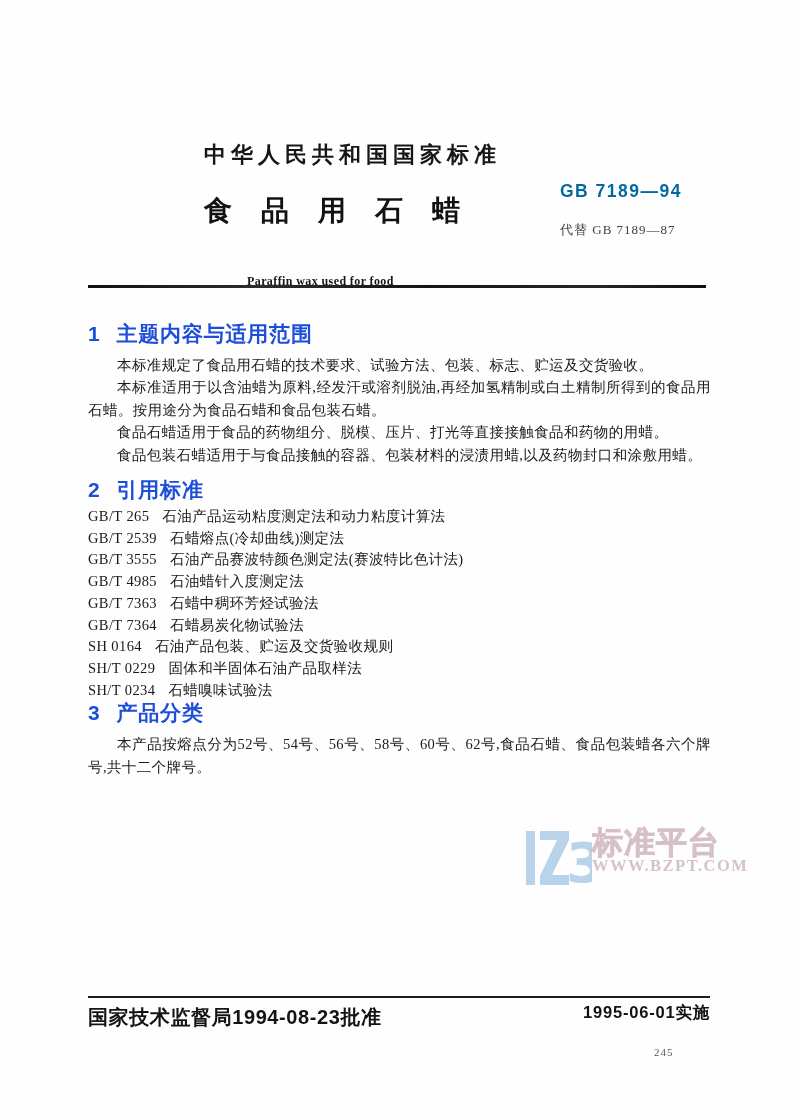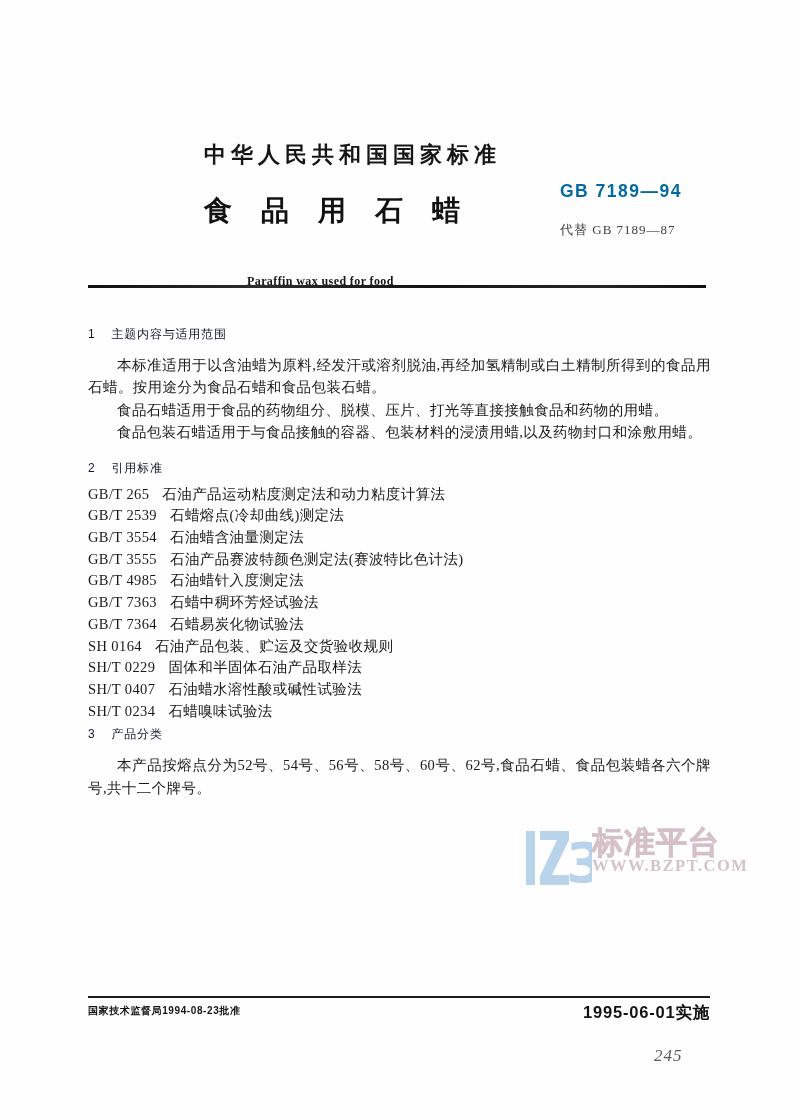--- a/index.html
+++ b/index.html
@@ -39,21 +39,21 @@
     top:285px; width:618px; height:2.5px;
     background:linear-gradient(90deg,#101010,#2e2e2e 28%,#141414 55%,#262626 82%,#101010);
   }
   .rule-bottom { top:996px; width:622px; height:2px; }
   
   .content {
     position:absolute; left:88px; top:324px; width:623px; z-index:2;
   }
   .sec-head {
     font-family:"Liberation Sans","DejaVu Sans",sans-serif;
-    font-size:12px; font-weight:400; color:#0f172a; line-height:20px;
+    font-size:21px; font-weight:700; color:#1d4ed8; line-height:20px;
     letter-spacing:0.8px;
   }
   .sec-num { margin-right:16px; }
   .paras { margin-top:10px; }
   .para {
     margin:0; text-indent:2em; font-size:14.5px; line-height:22.4px;
     text-align:justify; letter-spacing:0.4px; color:#1a1a1a; font-weight:500;
   }
   .sec2-head { margin-top:14px; }
   .refs { margin-top:6px; }
@@ -75,30 +75,30 @@
   .wm-url {
     position:absolute; left:592px; top:856px;
     font-family:"Liberation Serif","DejaVu Serif",serif;
     font-size:16.5px; font-weight:700; letter-spacing:1.5px;
     color:var(--wm-url,#d4c2cc); white-space:nowrap;
   }
   
   .footer-left {
     position:absolute; left:88px; top:1004px;
     font-family:"Liberation Sans","DejaVu Sans",sans-serif;
-    font-size:10px; font-weight:700; letter-spacing:0.6px; color:#141414;
+    font-size:20px; font-weight:700; letter-spacing:0.6px; color:#141414;
   }
   .footer-right {
     position:absolute; right:90px; top:1002px;
     font-family:"Liberation Sans","DejaVu Sans",sans-serif;
     font-size:16.5px; font-weight:700; letter-spacing:0.8px; color:#121212;
   }
   .page-number {
     position:absolute; left:654px; top:1046px;
-    font-size:17px; letter-spacing:1px; color:#5a5a5a;font-style:italic;
+    font-size:11px; letter-spacing:1px; color:#5a5a5a;
   }
 </style>
 </head>
 <body>
 
 <div class="page">
 
   <div class="std-org">中华人民共和国国家标准</div>
   <div class="std-code">GB 7189—94</div>
   <div class="doc-title">食品用石蜡</div>
@@ -118,20 +118,21 @@
     <div class="wm-url">WWW.BZPT.COM</div>
   </div>
 
   <div class="content">
 
     <div class="sec-head">
       <span class="sec-num">1</span><span class="sec-title">主题内容与适用范围</span>
     </div>
     <div class="paras">
 
+        <p class="para">本标准规定了食品用石蜡的技术要求、试验方法、包装、标志、贮运及交货验收。</p>
 
         <p class="para">本标准适用于以含油蜡为原料,经发汗或溶剂脱油,再经加氢精制或白土精制所得到的食品用石蜡。按用途分为食品石蜡和食品包装石蜡。</p>
 
         <p class="para">食品石蜡适用于食品的药物组分、脱模、压片、打光等直接接触食品和药物的用蜡。</p>
 
         <p class="para">食品包装石蜡适用于与食品接触的容器、包装材料的浸渍用蜡,以及药物封口和涂敷用蜡。</p>
       </div>
 
     <div class="sec-head sec2-head">
       <span class="sec-num">2</span><span class="sec-title">引用标准</span>
@@ -140,23 +141,20 @@
 
         <div class="ref-row">
           <span class="ref-code">GB/T 265</span><span class="ref-title">石油产品运动粘度测定法和动力粘度计算法</span>
         </div>
 
         <div class="ref-row">
           <span class="ref-code">GB/T 2539</span><span class="ref-title">石蜡熔点(冷却曲线)测定法</span>
         </div>
 
 
-        <div class="ref-row">
-          <span class="ref-code">GB/T 3554</span><span class="ref-title">石油蜡含油量测定法</span>
-        </div>
 
         <div class="ref-row">
           <span class="ref-code">GB/T 3555</span><span class="ref-title">石油产品赛波特颜色测定法(赛波特比色计法)</span>
         </div>
 
         <div class="ref-row">
           <span class="ref-code">GB/T 4985</span><span class="ref-title">石油蜡针入度测定法</span>
         </div>
 
         <div class="ref-row">
@@ -169,23 +167,20 @@
 
         <div class="ref-row">
           <span class="ref-code">SH 0164</span><span class="ref-title">石油产品包装、贮运及交货验收规则</span>
         </div>
 
         <div class="ref-row">
           <span class="ref-code">SH/T 0229</span><span class="ref-title">固体和半固体石油产品取样法</span>
         </div>
 
 
-        <div class="ref-row">
-          <span class="ref-code">SH/T 0407</span><span class="ref-title">石油蜡水溶性酸或碱性试验法</span>
-        </div>
 
         <div class="ref-row">
           <span class="ref-code">SH/T 0234</span><span class="ref-title">石蜡嗅味试验法</span>
         </div>
       </div>
 
     <div class="sec-head sec3-head">
       <span class="sec-num">3</span><span class="sec-title">产品分类</span>
     </div>
     <div class="paras">

